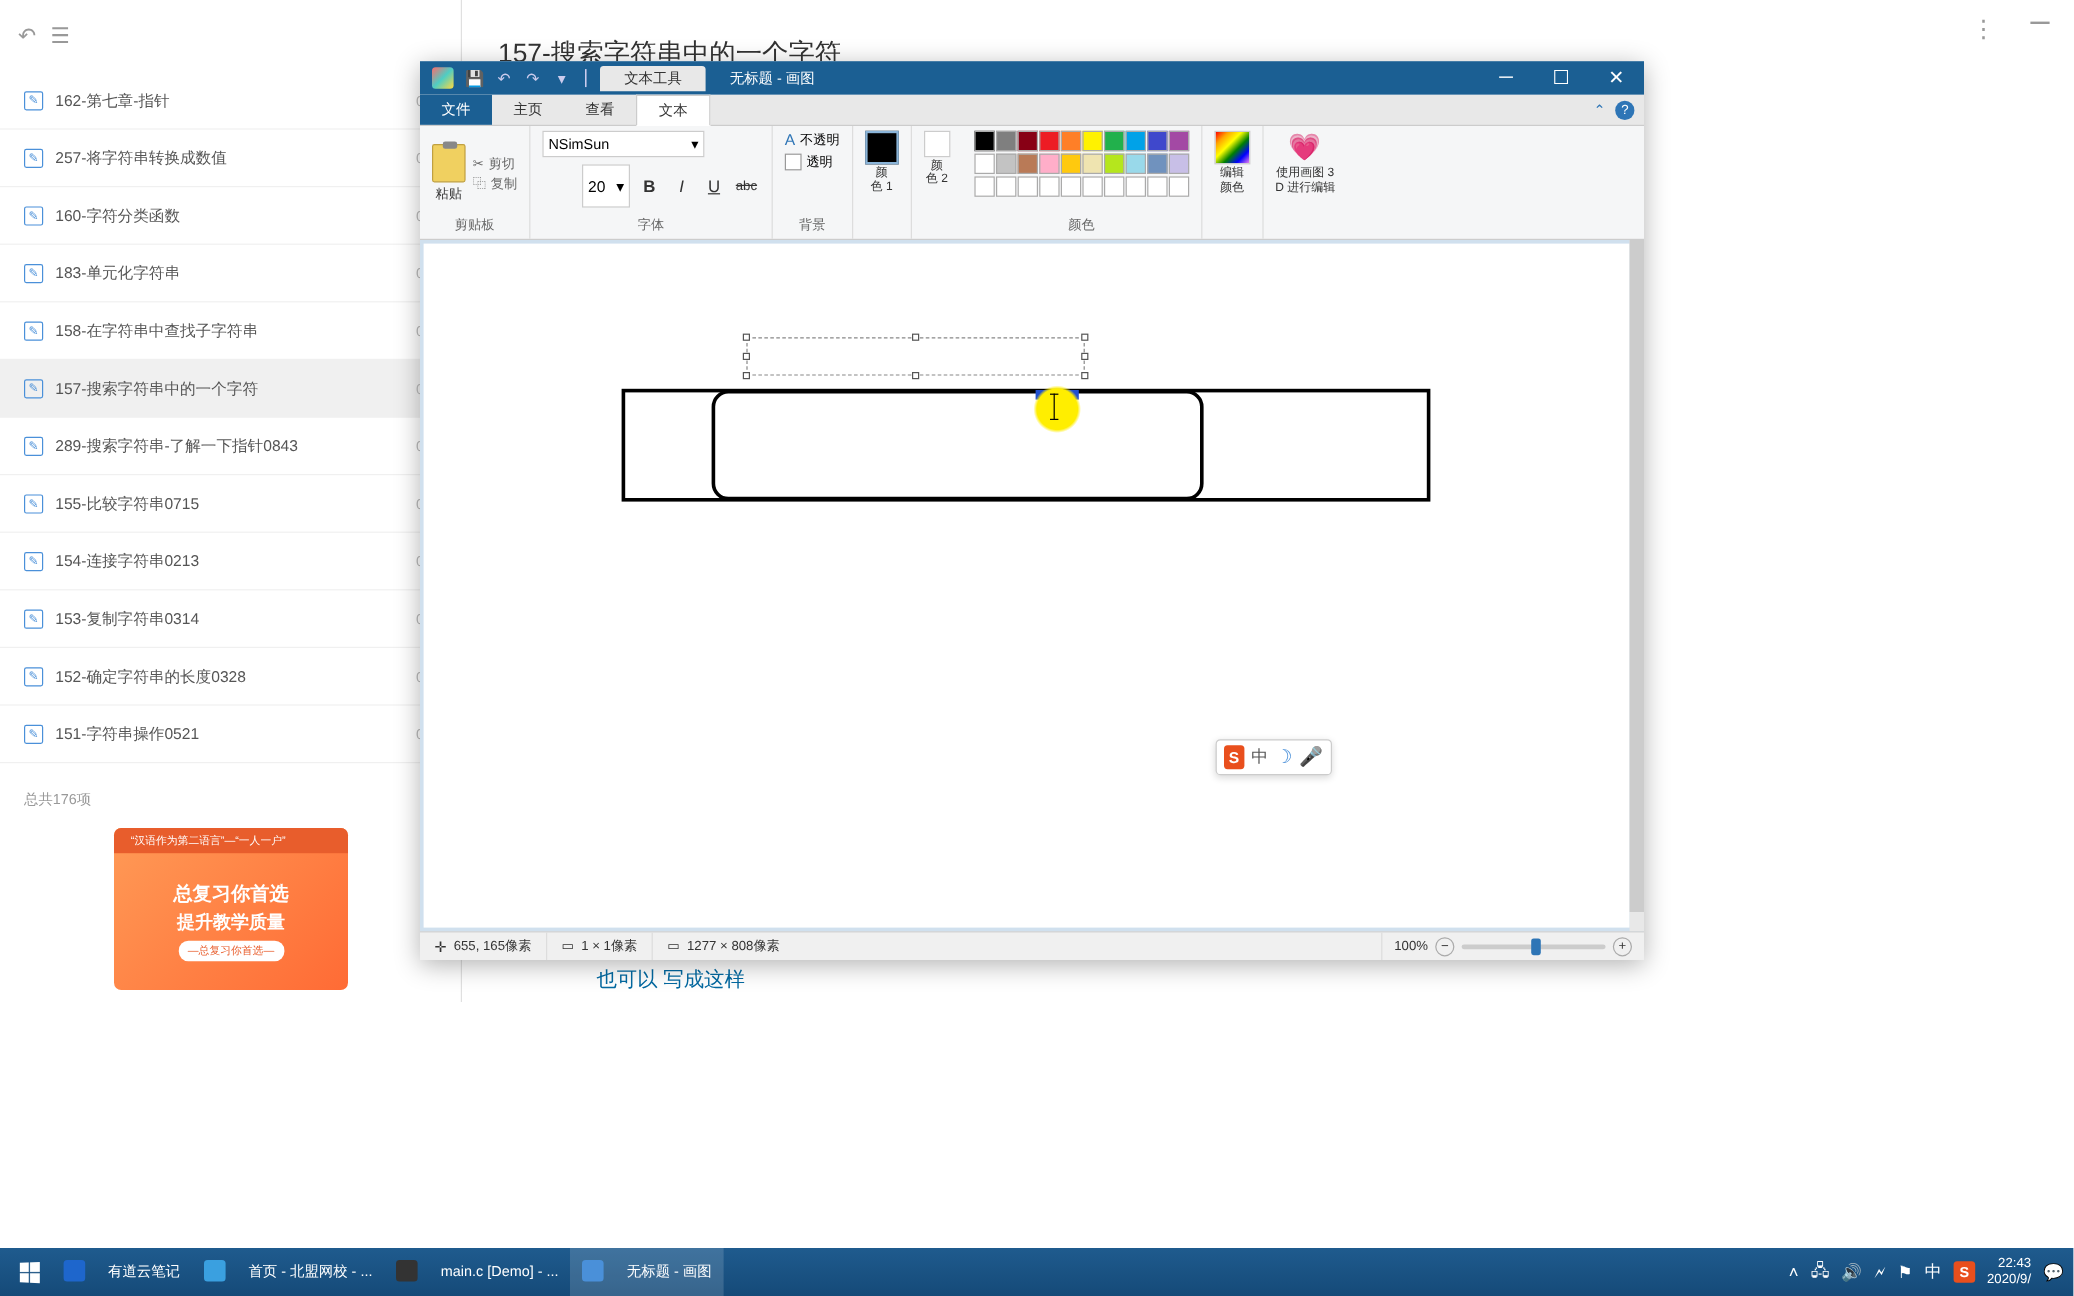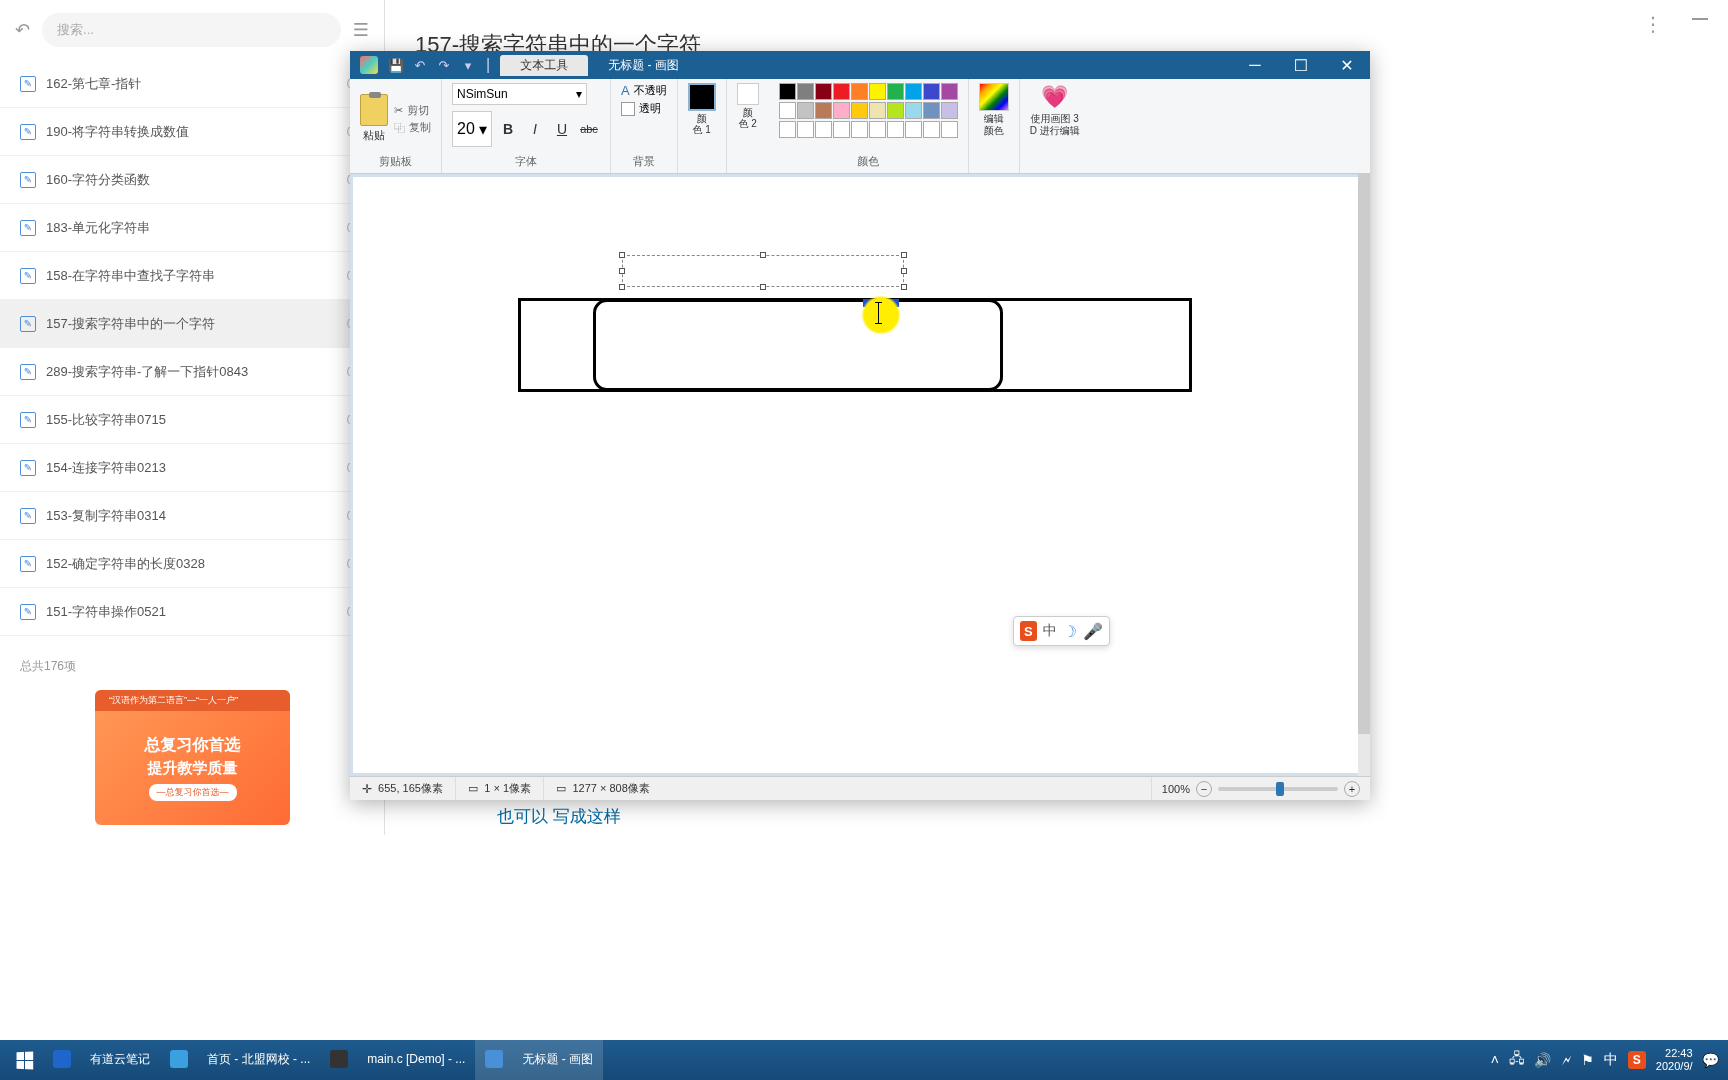--- a/index.html
+++ b/index.html
@@ -110,21 +110,21 @@
 .clip-row { display: flex; align-items: center; gap: 4px; }
 
 .font-row1 { display: flex; gap: 4px; }
 .font-select {
   width: 135px; height: 22px; border: 1px solid #ccc; background: #fff;
   font-size: 12px; padding: 0 4px; display: flex; align-items: center; justify-content: space-between;
 }
 .font-row2 { display: flex; gap: 5px; align-items: center; margin-top: 6px; }
 .size-select {
   width: 40px; height: 36px; border: 1px solid #ccc; background: #fff;
-  font-size: 16px; padding: 0 4px; display: flex; align-items: center; justify-content: space-between;
+  font-size: 13px; padding: 0 4px; display: flex; align-items: center; justify-content: space-between; margin-left: 33px;
 }
 .font-btn { width: 22px; height: 22px; display: flex; align-items: center; justify-content: center; font-size: 14px; cursor: pointer; color: #333; }
 .font-btn.bold { font-weight: bold; }
 .font-btn.italic { font-style: italic; }
 .font-btn.underline { text-decoration: underline; }
 .font-btn.strike { text-decoration: line-through; font-size: 11px; }
 
 .bg-col { display: flex; flex-direction: column; gap: 3px; font-size: 11px; }
 .bg-row { display: flex; align-items: center; gap: 4px; }
 .bg-check { width: 14px; height: 14px; border: 1px solid #999; background: #fff; }
@@ -230,37 +230,34 @@
 <body>
 
 <div class="page-header">157-搜索字符串中的一个字符</div>
 <div class="page-bottom-text">也可以 写成这样</div>
 <div class="top-dots">⋮</div>
 <div class="top-min"></div>
 
 <div class="sidebar">
   <div class="sidebar-header">
     <span class="back-icon">↶</span>
-    <div class="search-box">
-      <span>搜索...</span>
-    </div>
     <span class="menu-lines">☰</span>
   </div>
   <div id="note-list">
       <div class="note-item">
         <div class="note-left">
           <div class="note-icon">✎</div>
           <span class="note-title">162-第七章-指针</span>
         </div>
         <span class="note-date">09-</span>
       </div>
       <div class="note-item">
         <div class="note-left">
           <div class="note-icon">✎</div>
-          <span class="note-title">190-将字符串转换成数值</span>
+          <span class="note-title">257-将字符串转换成数值</span>
         </div>
         <span class="note-date">09-</span>
       </div>
       <div class="note-item">
         <div class="note-left">
           <div class="note-icon">✎</div>
           <span class="note-title">160-字符分类函数</span>
         </div>
         <span class="note-date">09-</span>
       </div>
@@ -353,20 +350,30 @@
       <div class="text-tool-tab">文本工具</div>
       <span class="title-text">无标题 - 画图</span>
     </div>
     <div class="titlebar-right">
       <div class="win-btn">─</div>
       <div class="win-btn">☐</div>
       <div class="win-btn close">✕</div>
     </div>
   </div>
 
+  <div class="menubar">
+    <div class="menu-tab file">文件</div>
+    <div class="menu-tab">主页</div>
+    <div class="menu-tab">查看</div>
+    <div class="menu-tab text-active">文本</div>
+    <div class="menubar-right">
+      <span style="color:#2e75b6;font-size:12px;">⌃</span>
+      <div class="help-icon">?</div>
+    </div>
+  </div>
 
   <div class="ribbon">
     <div class="ribbon-group">
       <div class="rg-content">
         <div class="paste-btn">
           <div class="paste-icon"></div>
           <span class="paste-label">粘贴</span>
         </div>
         <div class="clip-col">
           <div class="clip-row">

